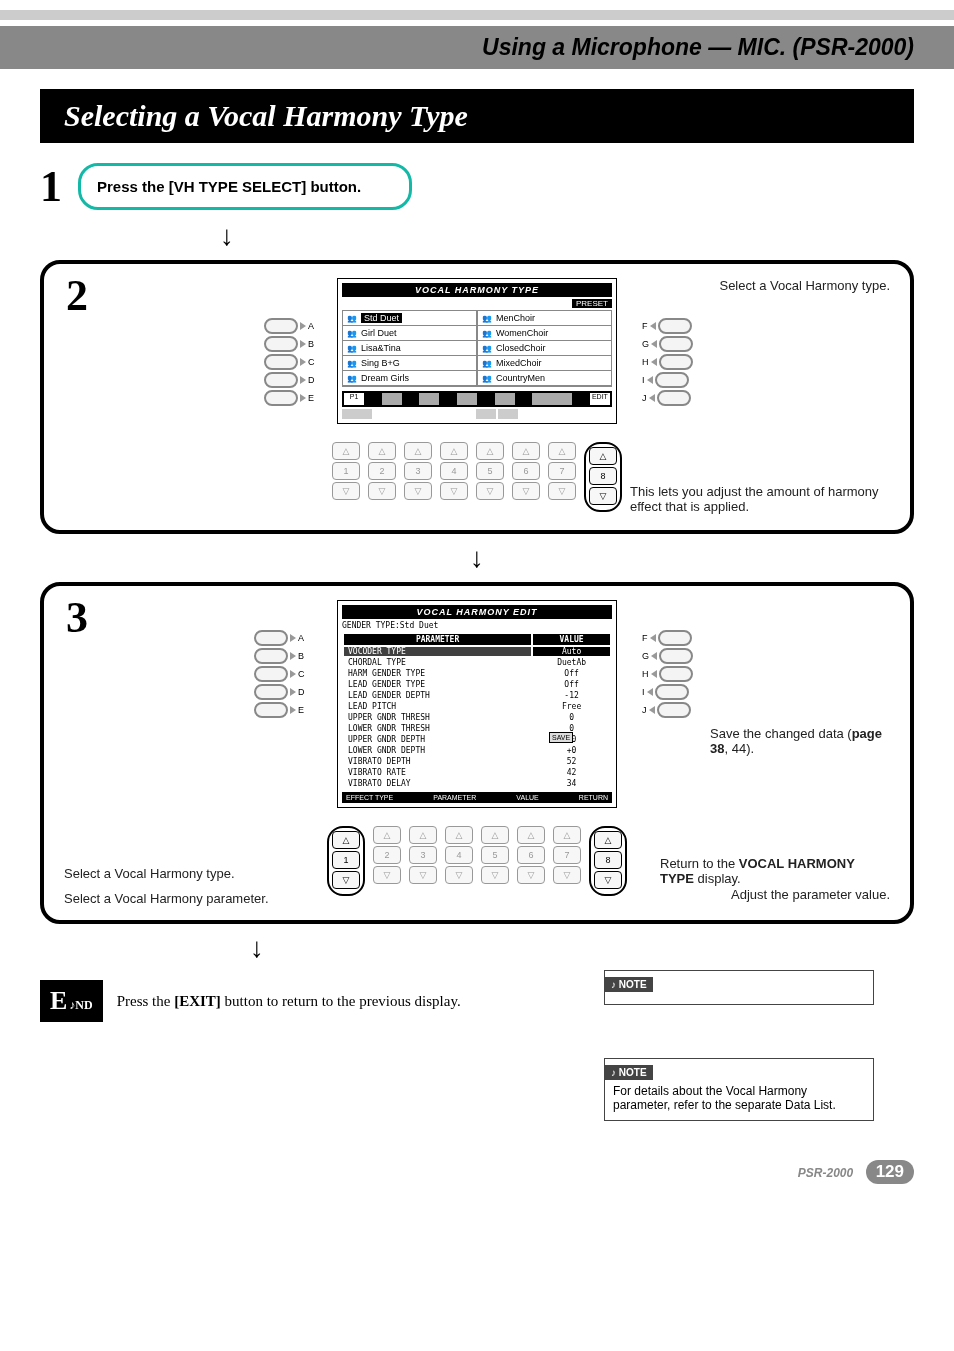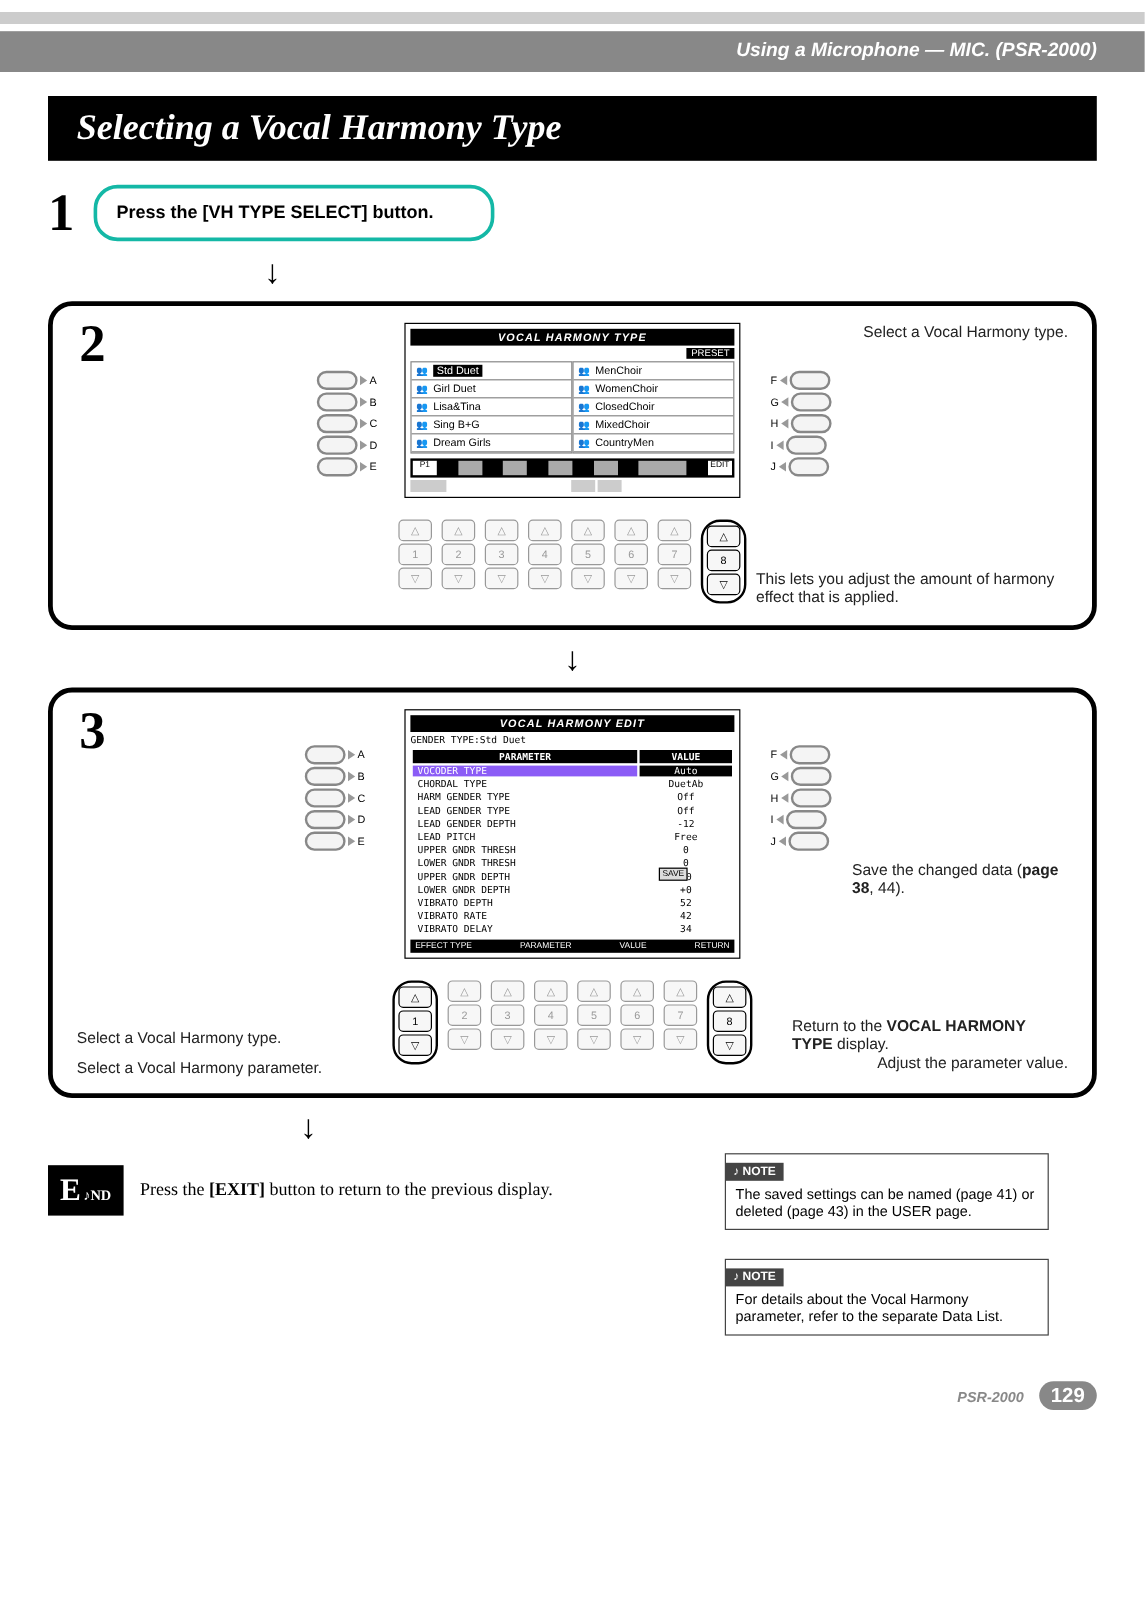--- a/index.html
+++ b/index.html
@@ -1,19 +1,19 @@
 <!DOCTYPE html>
 <html><head>
 <meta charset="utf-8">
 <style>
 * { margin:0; padding:0; box-sizing:border-box; }
 body { width:954px; background:#fff; font-family:Arial,Helvetica,sans-serif; color:#000; }
 .page { width:954px; padding:0; }
 .topbar { height:10px; background:#ccc; margin:10px 0 6px; }
-.hdrbar { background:#888; color:#ffffff; text-align:right; padding:8px 40px; font-style:italic; font-weight:bold; font-size:16px; }
+.hdrbar { background:#888; color:#000000; text-align:right; padding:8px 40px; font-style:italic; font-weight:bold; font-size:23px; }
 .content { padding:20px 40px 10px; position:relative; }
 .titleband { background:#000; color:#fff; font-style:italic; font-weight:bold; font-size:30px; padding:10px 24px; font-family:Georgia,serif; }
 
 .step1 { display:flex; align-items:center; margin:18px 0 8px; }
 .stepnum { font-size:44px; font-weight:bold; font-family:Georgia,serif; margin-right:16px; }
 .step1box { border:3px solid #14b8a6; border-radius:20px; padding:12px 48px 12px 16px; font-weight:bold; font-size:15px; }
 .arrow-down { font-size:28px; text-align:left; margin-left:180px; }
 
 .panel { border:4px solid #000; border-radius:20px; padding:14px 18px 18px; margin:8px 0; position:relative; }
 .stepnum2 { font-size:44px; font-weight:bold; font-family:Georgia,serif; position:absolute; left:22px; top:6px; }
@@ -330,21 +330,21 @@
         <div class="effect-name">GENDER TYPE:Std Duet</div>
         <table class="param-table">
           <tbody>
               <tr>
                 <th>PARAMETER</th>
                 <th>VALUE</th>
               </tr>
           </tbody>
             <tbody id="param-rows">
               <tr>
-                <td style="background: #8b5cf6; color: rgb(255, 255, 255);">VOCODER TYPE</td>
+                <td style="background: #404040; color: rgb(255, 255, 255);">VOCODER TYPE</td>
                 <td style="text-align: center; background: rgb(0, 0, 0); color: rgb(255, 255, 255);">Auto</td>
               </tr>
               <tr>
                 <td>CHORDAL TYPE</td>
                 <td style="text-align: center;">DuetAb</td>
               </tr>
               <tr>
                 <td>HARM GENDER TYPE</td>
                 <td style="text-align: center;">Off</td>
               </tr>
@@ -462,21 +462,20 @@
             <span class="note">♪</span>
             <sub class="nd">ND</sub>
         </div>
         <div class="endtext">
           <span>Press the </span><b>[EXIT]</b><span> button to return to the previous display.</span>
         </div>
       </div>
 
       <div class="notebox" style="top:-10px;">
         <div class="notelbl">NOTE</div>
-        <div>The saved settings can be named (page 41) or deleted (page 43) in the USER page.</div>
       </div>
       <div class="notebox" style="top:78px;">
         <div class="notelbl">NOTE</div>
         <div>For details about the Vocal Harmony parameter, refer to the separate Data List.</div>
       </div>
     </div>
   </div>
 
   <div class="footer">
     <span class="psr">PSR-2000</span>

